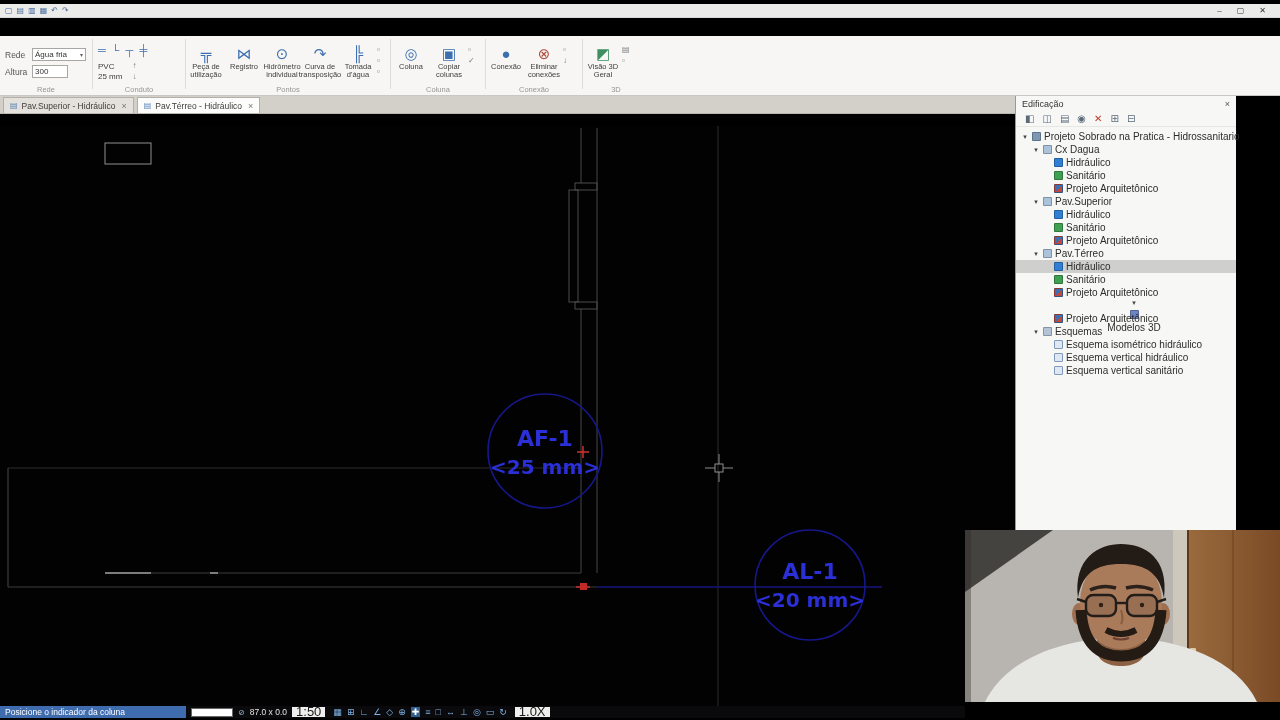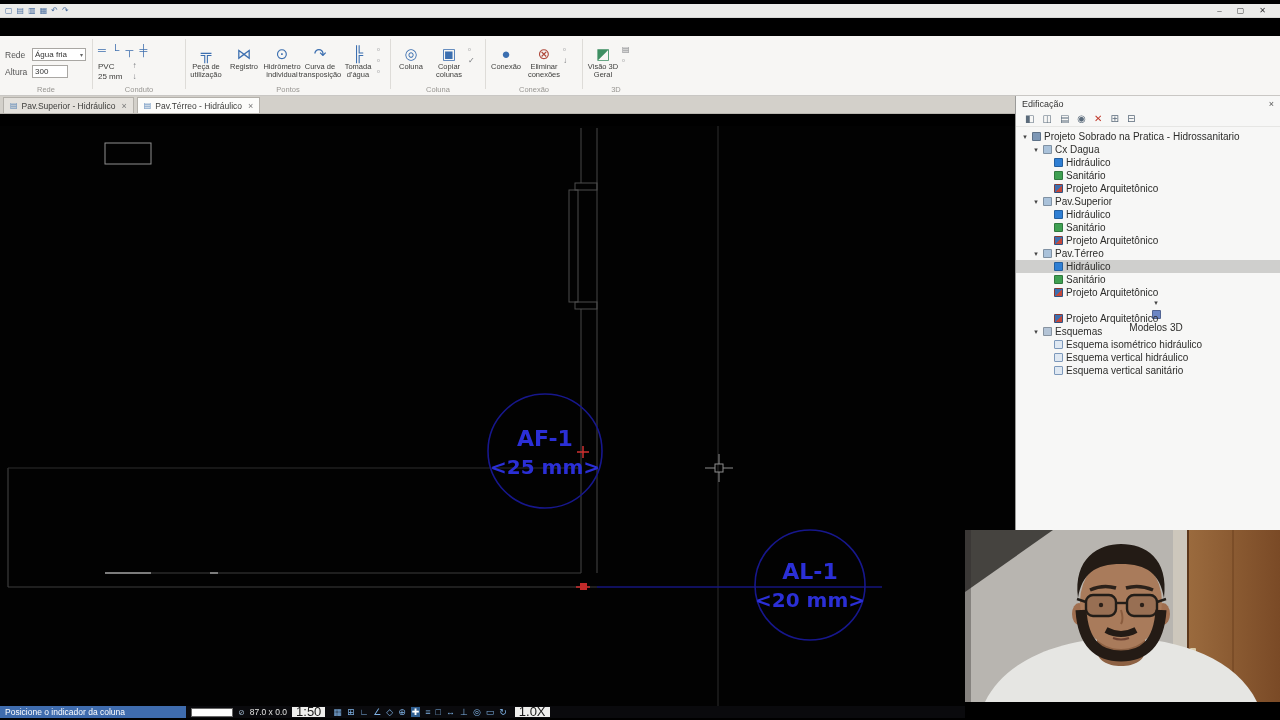--- a/index.html
+++ b/index.html
@@ -55,21 +55,21 @@
   .dtab.active{background:#fcfcfa;}
   .dticon{color:#4a7ab0;font-size:8px;}
   .dtclose{color:#777;font-size:9px;margin-left:2px;}
 
   
   .canvas-wrap{position:absolute;left:0;top:126px;width:1015px;height:592px;background:#020202;}
   .cadname{fill:#2b2fd6;font-size:22px;font-weight:bold;text-anchor:middle;font-family:"DejaVu Sans",sans-serif;}
   .cadsize{fill:#2b2fd6;font-size:20px;font-weight:bold;text-anchor:middle;font-family:"DejaVu Sans",sans-serif;}
 
   
-  .panel{position:absolute;left:1015px;top:96px;width:265px;height:610px;background:#f7f7f6;border-left:1px solid #9a9a98;}
+  .panel{position:absolute;left:1015px;top:96px;width:221px;height:610px;background:#f7f7f6;border-left:1px solid #9a9a98;}
   .phead{height:15px;display:flex;align-items:center;padding:0 6px;}
   .ptitle{font-size:9px;color:#333;}
   .pclose{margin-left:auto;font-size:9px;color:#555;}
   .ptoolbar{height:16px;display:flex;align-items:center;gap:8px;padding:0 9px;border-bottom:1px solid #e6e6e4;}
   .pticon{font-size:10px;line-height:10px;color:#5b6b7b;}
   .tree{padding-top:3px;}
   .trow{height:13px;display:flex;align-items:center;gap:3px;font-size:10px;color:#2d2d2b;white-space:nowrap;}
   .trow.sel{background:#cfcfcd;}
   .tarrow{width:8px;font-size:7px;color:#444;text-align:center;flex:0 0 auto;}
   .ticonsq{width:9px;height:9px;border-radius:1px;flex:0 0 auto;border:1px solid rgba(0,0,0,.25);}

